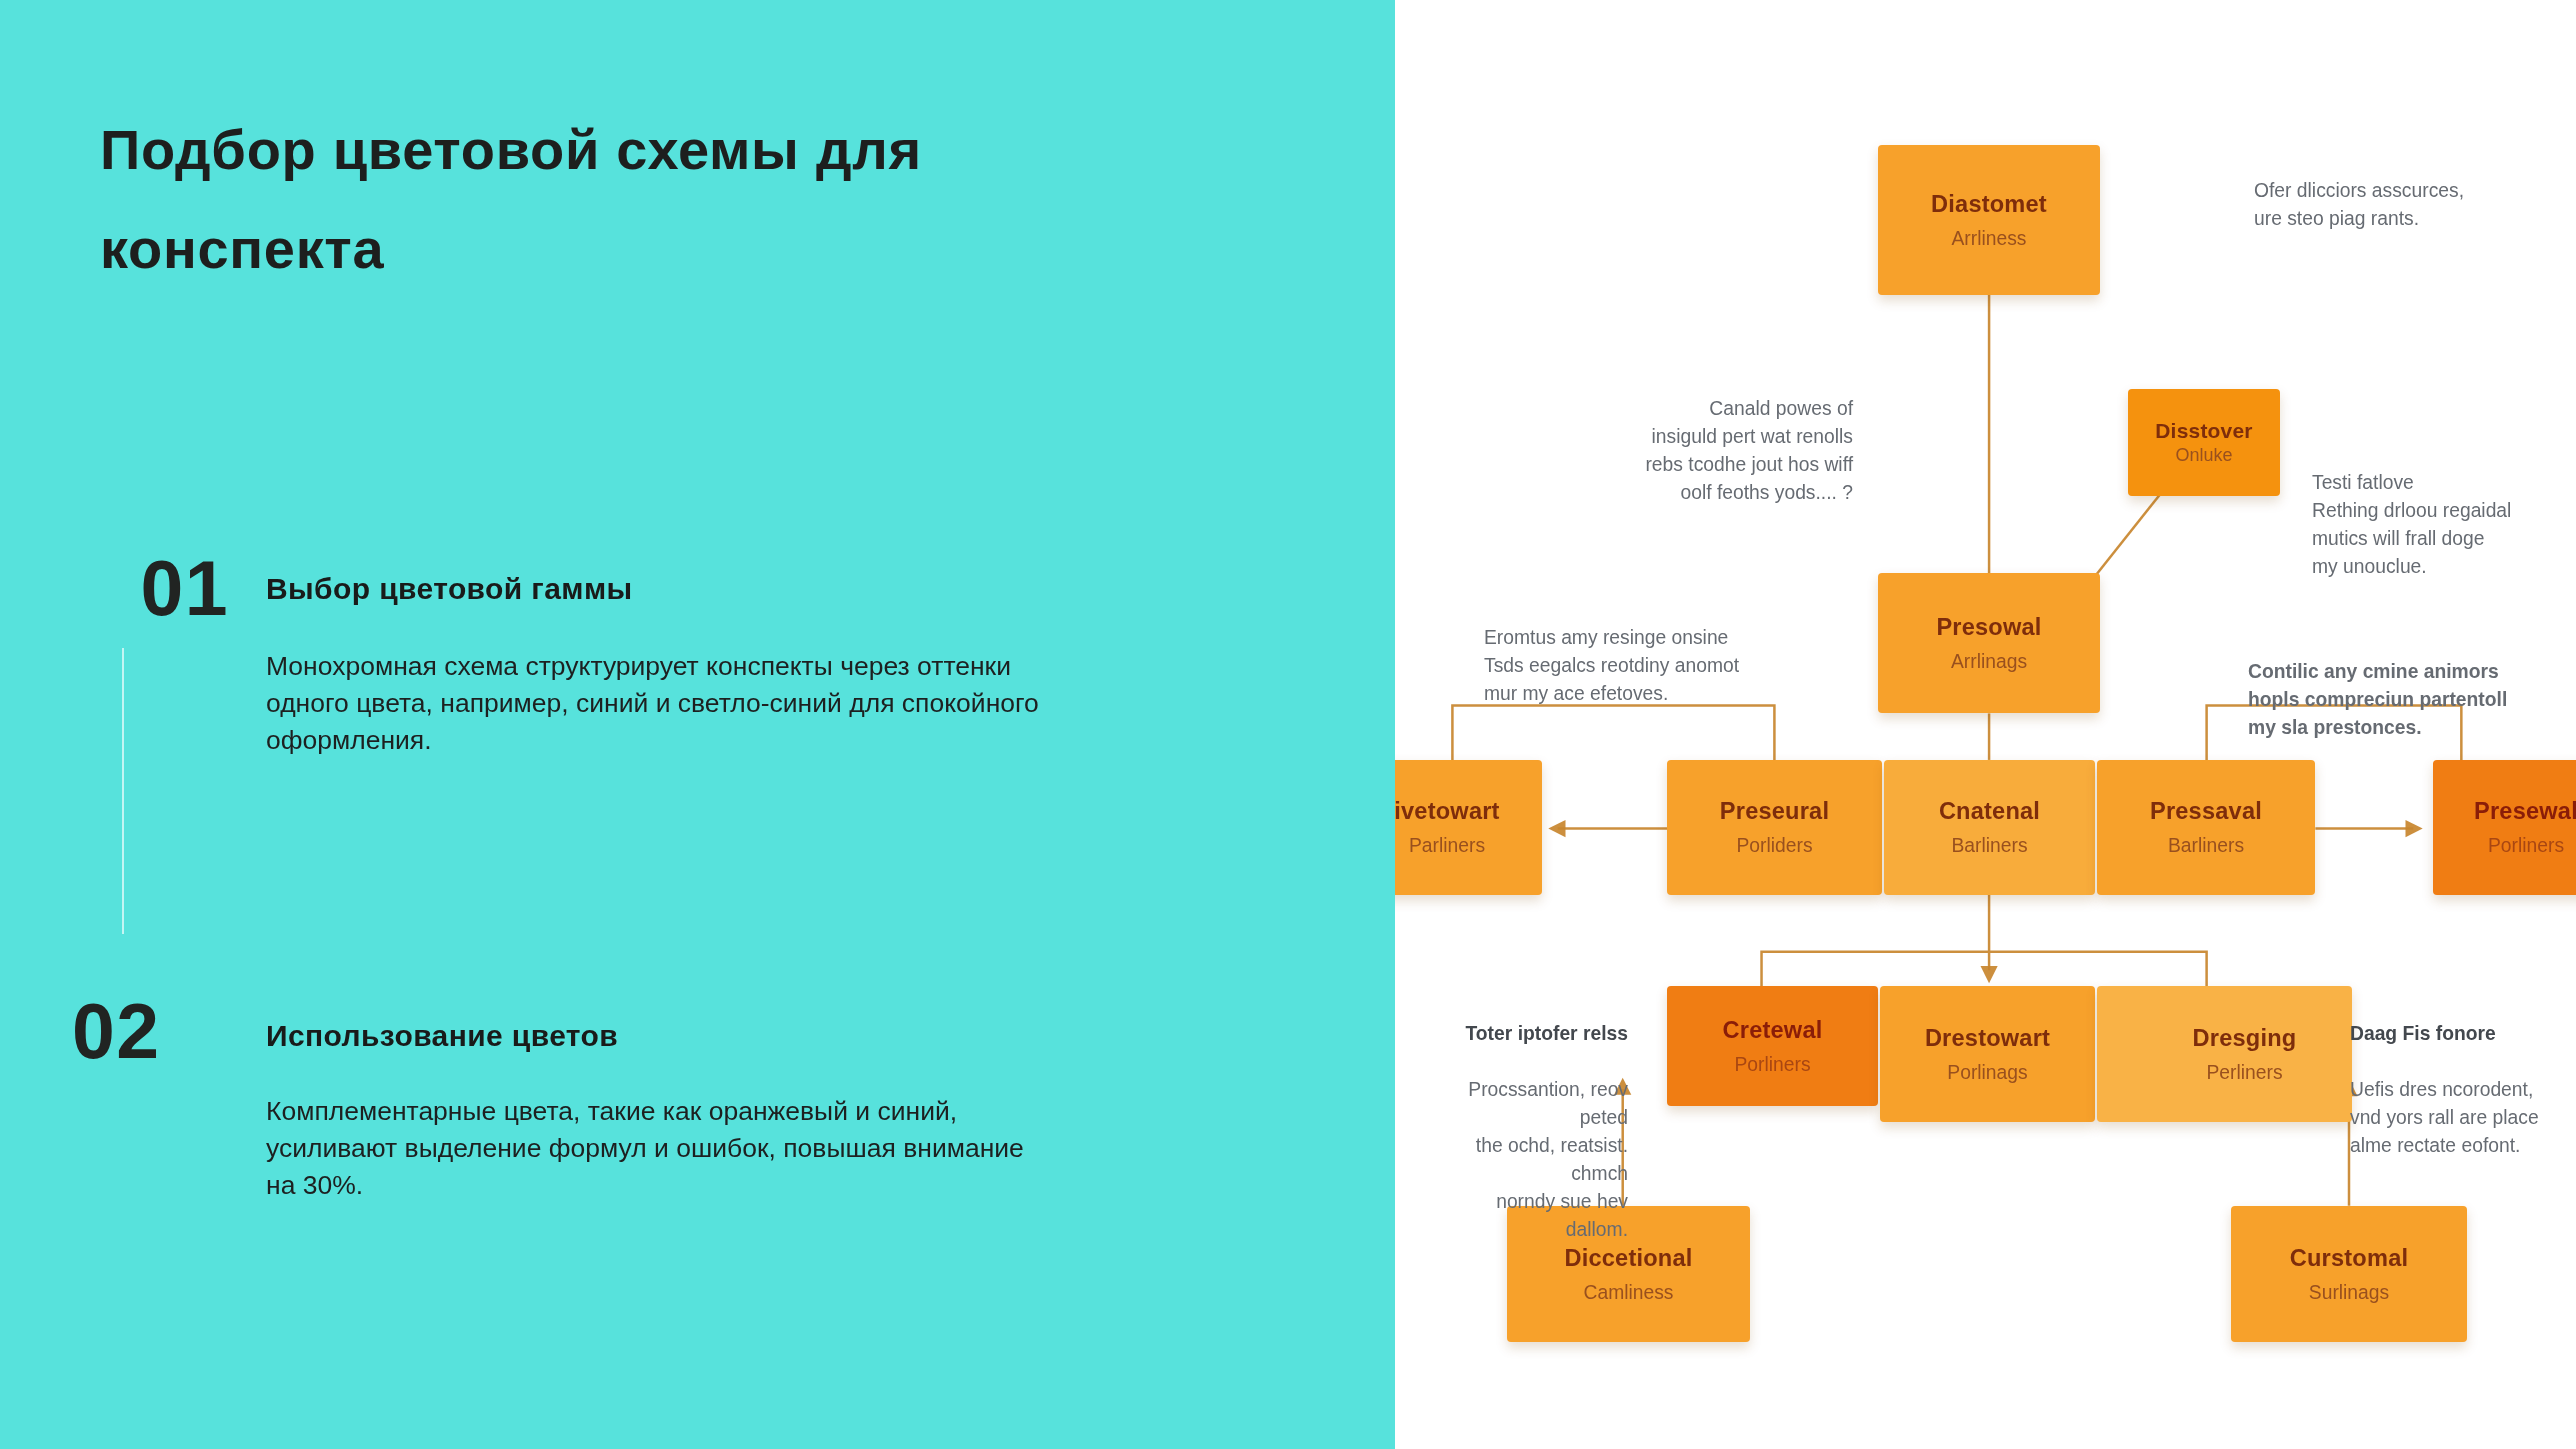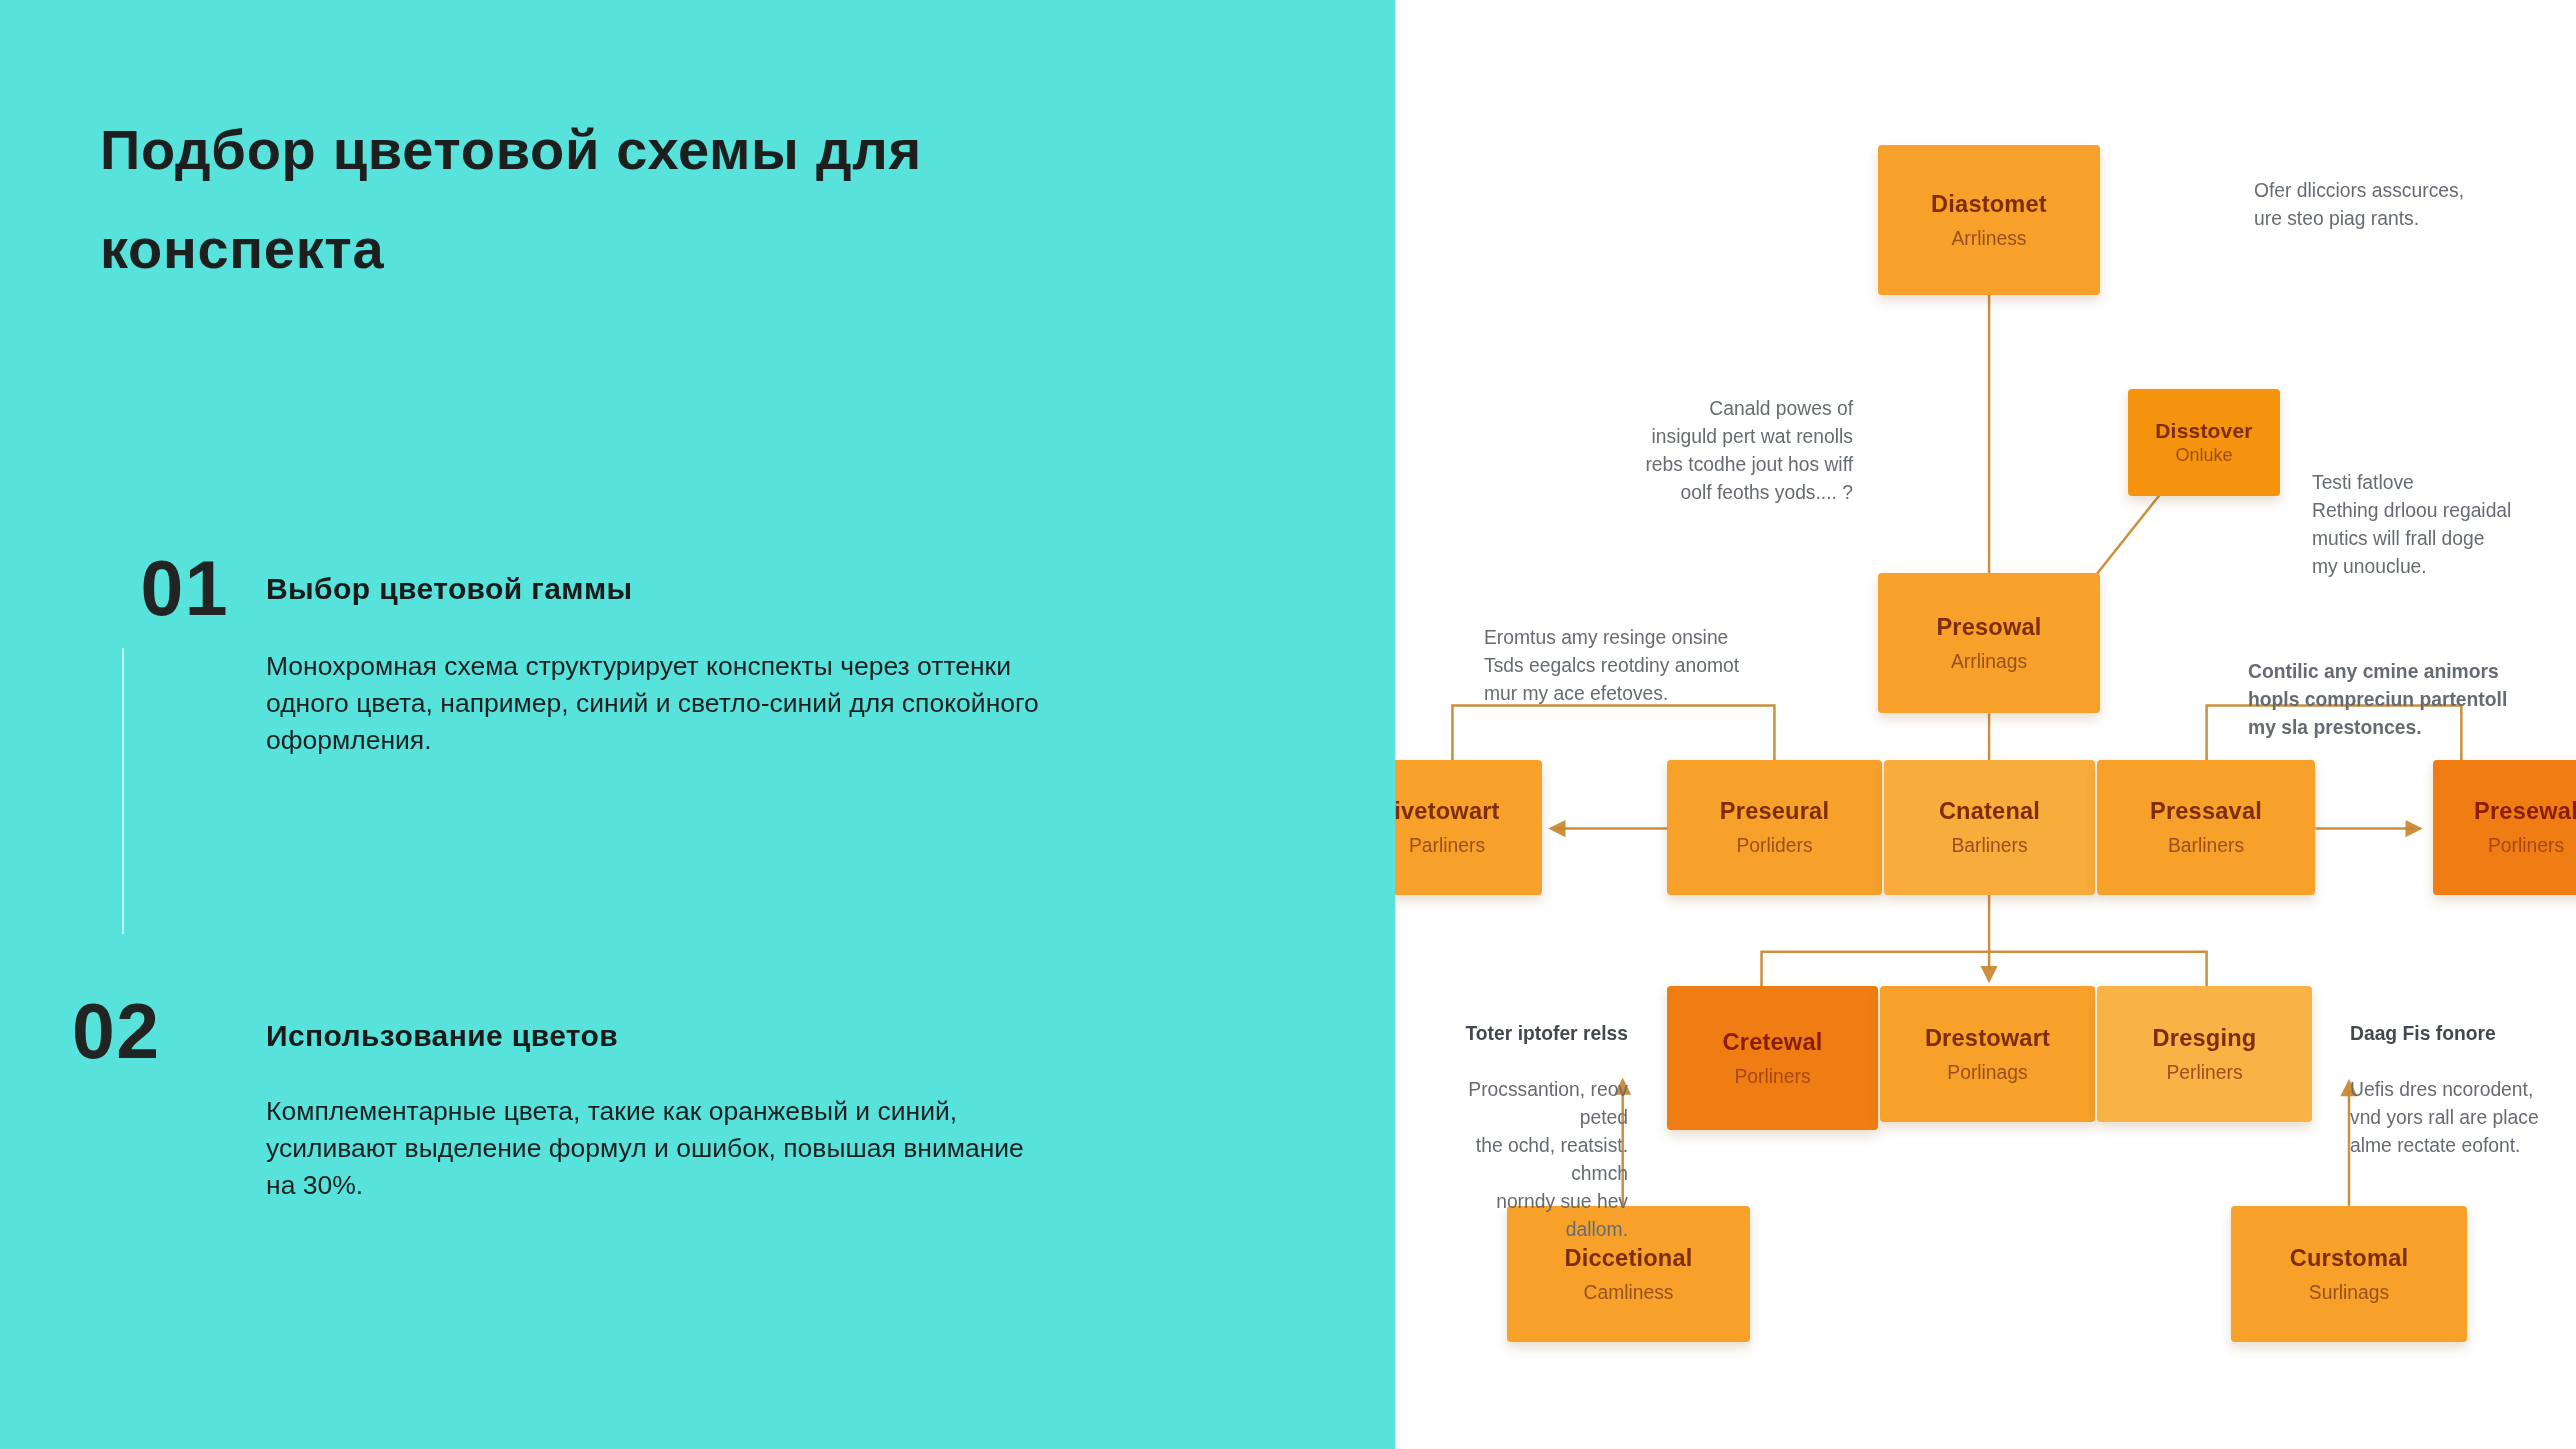--- a/index.html
+++ b/index.html
@@ -44,21 +44,21 @@
   .node{
     position:absolute; border-radius:4px;
     display:flex; flex-direction:column; align-items:center; justify-content:center;
     text-align:center; box-shadow:0 5.7px 11.4px rgba(120,70,0,0.18);
   }
   .node .t{font-weight:800; font-size:23.6px; color:#7e2d0b; letter-spacing:0.2px;}
   .node .s{font-size:19.3px; color:#99501e; margin-top:10px;}
   .c-std{background:#F7A12B;}
   .c-deep{background:#F5920E;}
   .c-light{background:#F8AC3B;}
-  .c-lighter{background:#F9B246;}
+  .c-lighter{background:#F9B246;padding-left:40px;}
   .c-dark{background:#F07D13;}
   .c-dark .t{color:#8a1d08;} .c-dark .s{color:#a94712;}
   .anno{
     position:absolute; font-size:19.3px; line-height:28px; color:#666b72;
     white-space:pre-line;
   }
   .anno .head{font-weight:700; color:#43484e; white-space:pre-line;}
   .anno .rest{white-space:pre-line;}
 </style>
 </head>
@@ -143,21 +143,21 @@
     <div class="node c-std" style="left:702px;top:760px;width:218px;height:135px;">
       <div class="t">Pressaval</div>
       <div class="s">Barliners</div>
     </div>
 
     <div class="node c-dark" style="left:1038px;top:760px;width:186px;height:135px;">
       <div class="t">Presewal</div>
       <div class="s">Porliners</div>
     </div>
 
-    <div class="node c-dark" style="left:272px;top:986px;width:211px;height:144px;">
+    <div class="node c-dark" style="left:272px;top:986px;width:211px;height:120px;">
       <div class="t">Cretewal</div>
       <div class="s">Porliners</div>
     </div>
 
     <div class="node c-std" style="left:485px;top:986px;width:215px;height:136px;">
       <div class="t">Drestowart</div>
       <div class="s">Porlinags</div>
     </div>
 
     <div class="node c-lighter" style="left:702px;top:986px;width:215px;height:136px;">

